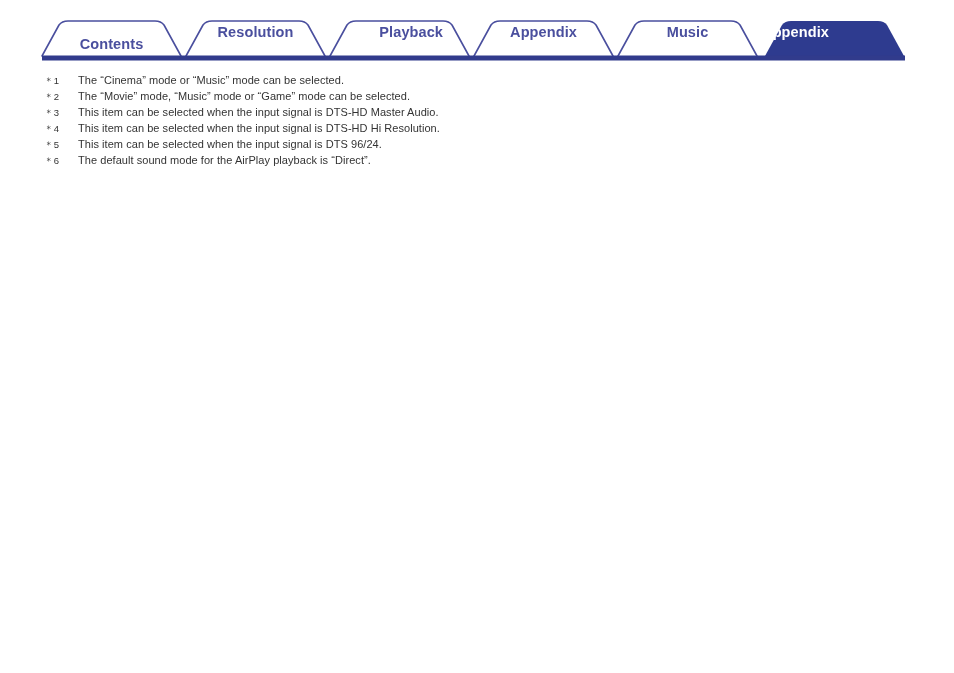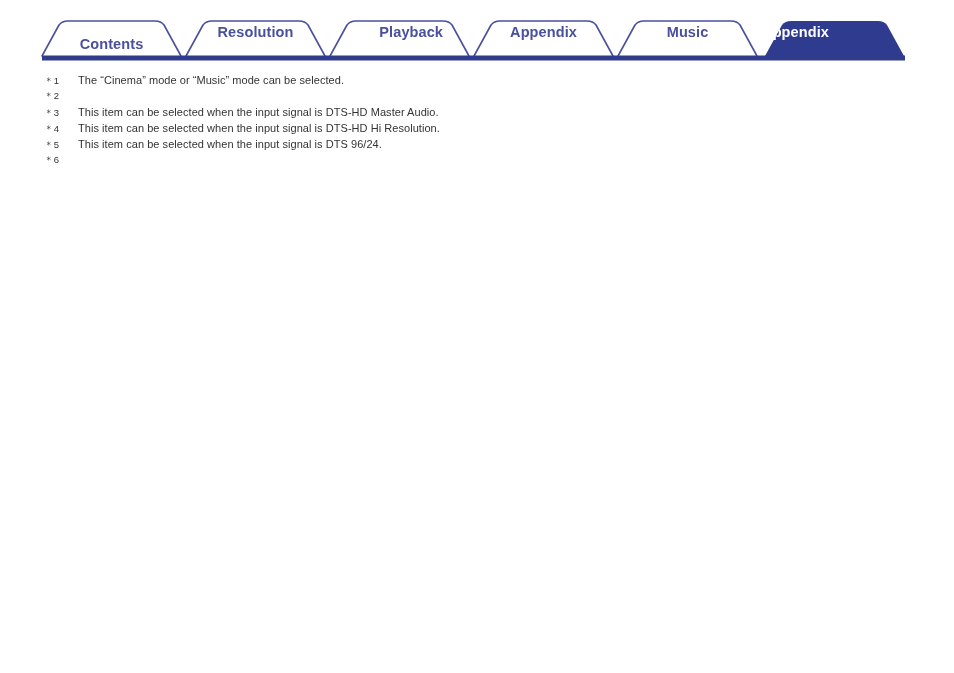--- a/index.html
+++ b/index.html
@@ -111,39 +111,41 @@
 
 <div id="footnotes">
 
   <div class="footnote-row">
     <div class="footnote-mark">＊1</div>
     <div class="footnote-text">The “Cinema” mode or “Music” mode can be selected.</div>
   </div>
 
   <div class="footnote-row">
     <div class="footnote-mark">＊2</div>
+    <div class="footnote-text">The “Movie” mode, “Music” mode or “Game” mode can be selected.</div>
   </div>
 
   <div class="footnote-row">
     <div class="footnote-mark">＊3</div>
     <div class="footnote-text">This item can be selected when the input signal is DTS-HD Master Audio.</div>
   </div>
 
   <div class="footnote-row">
     <div class="footnote-mark">＊4</div>
     <div class="footnote-text">This item can be selected when the input signal is DTS-HD Hi Resolution.</div>
   </div>
 
   <div class="footnote-row">
     <div class="footnote-mark">＊5</div>
     <div class="footnote-text">This item can be selected when the input signal is DTS 96/24.</div>
   </div>
 
   <div class="footnote-row">
     <div class="footnote-mark">＊6</div>
+    <div class="footnote-text">The default sound mode for the AirPlay playback is “Direct”.</div>
   </div>
 
 </div>
 
 <div id="footer">
 
   
 
   
 

